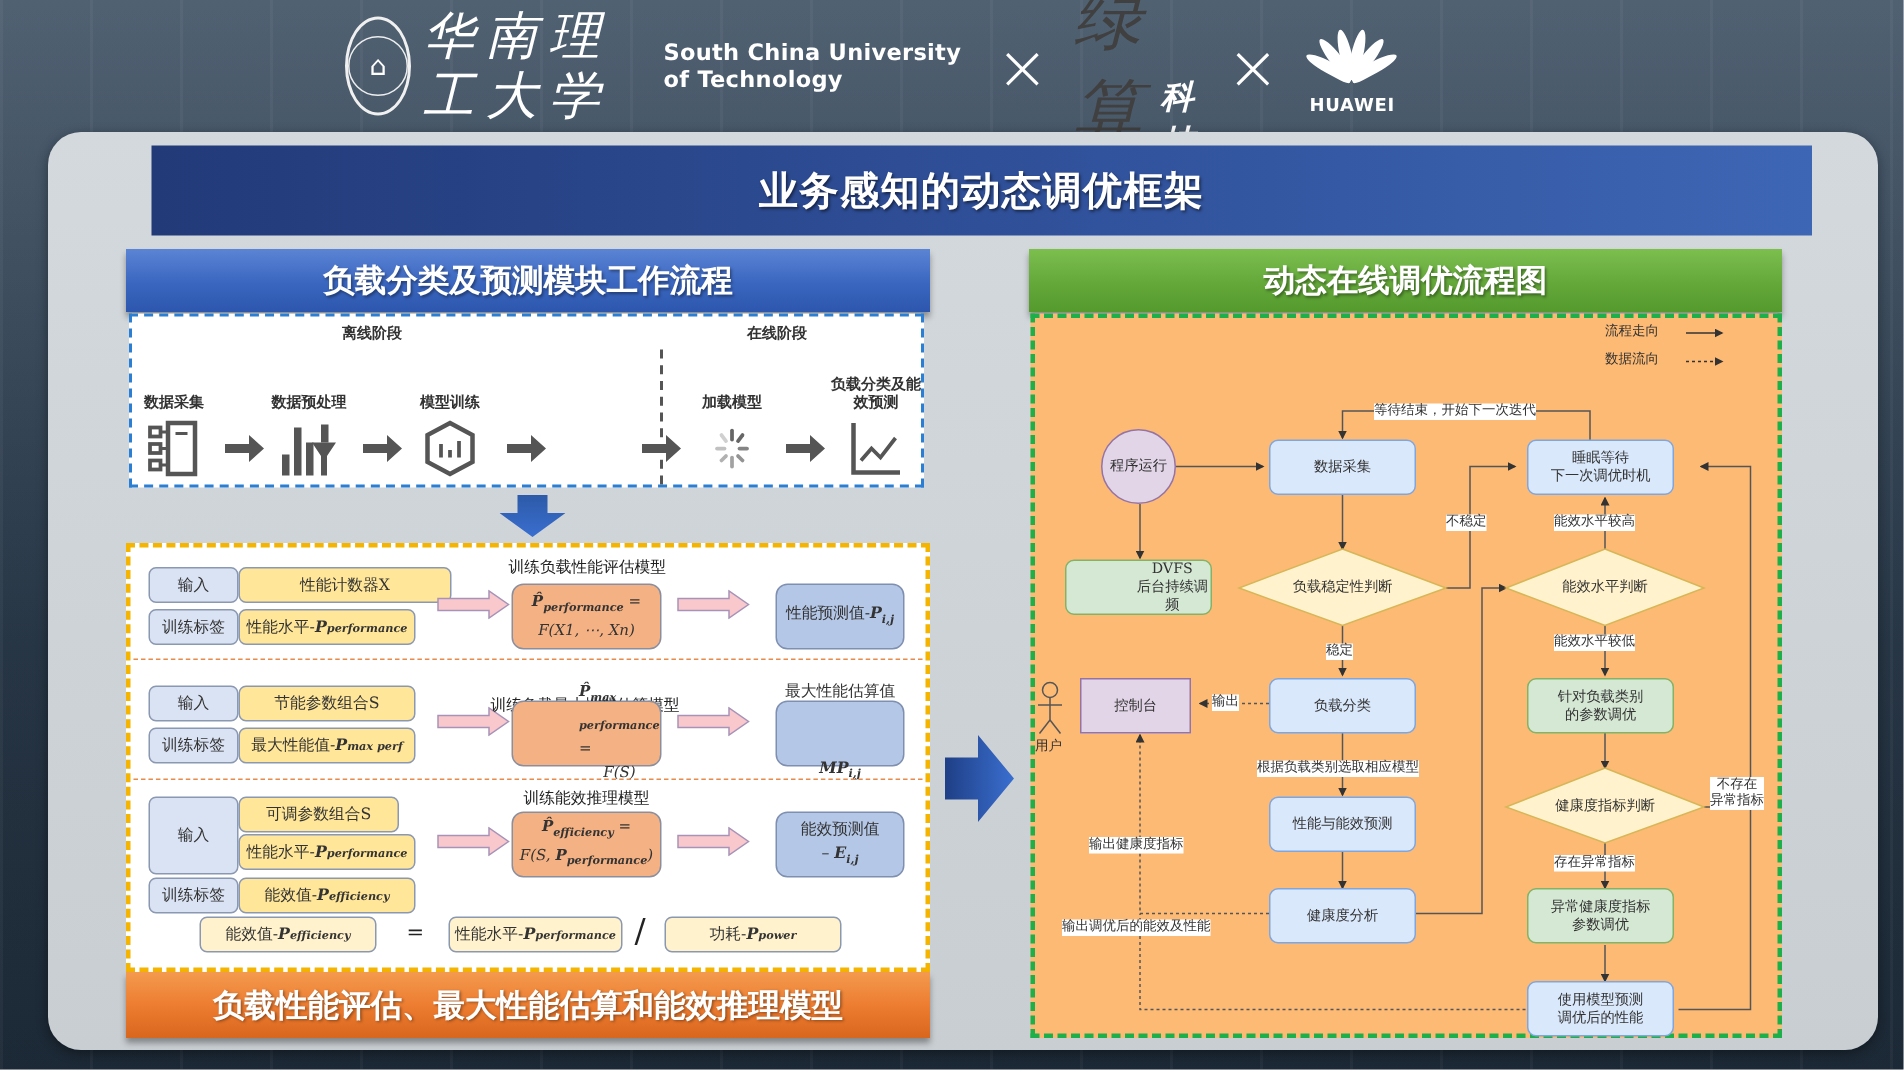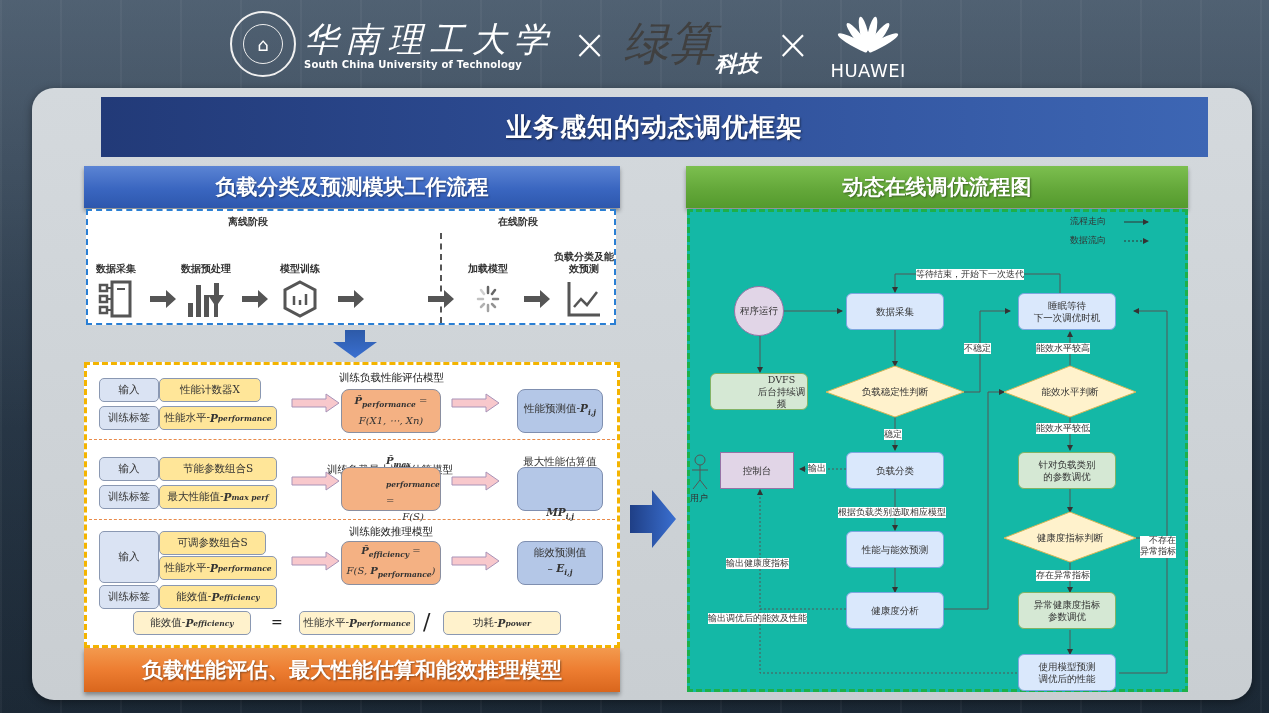--- a/index.html
+++ b/index.html
@@ -12,31 +12,31 @@
   .bg-stripes {
     position: absolute; inset: 0;
     background:
       repeating-linear-gradient(90deg, rgba(255,255,255,0.04) 0 2px, transparent 2px 60px),
       linear-gradient(180deg, rgba(120,140,160,0.35) 0%, rgba(40,55,70,0.1) 60%, rgba(20,30,40,0.3) 100%);
   }
   
   .header { position: absolute; left: 230px; top: 6px; width: 700px; height: 76px; display: flex; align-items: center; color: #fff; }
   .scut-seal { width: 66px; height: 66px; border-radius: 50%; border: 2px solid #f0f0f0; position: relative; display: flex; align-items: center; justify-content: center; }
   .scut-seal .inner { width: 40px; height: 40px; border-radius: 50%; border: 1px solid #eee; display:flex; align-items:center; justify-content:center; font-size: 18px; }
-  .scut-text { margin-left: 8px; display: flex; flex-direction: column; }
+  .scut-text { margin-left: 8px; display: flex; flex-direction: row; align-items: center; }
   .scut-cn { font-family: "DejaVu Serif", serif; font-size: 34px; letter-spacing: 8px; font-style: italic; line-height: 40px; }
-  .scut-en { font-size: 10px; font-weight: bold; letter-spacing: 0.2px; }
+  .scut-en { font-size: 15px; font-weight: bold; letter-spacing: 0.2px; }
   .times { font-size: 42px; margin: 0 16px; font-weight: 300; }
   .lvsuan { display: flex; align-items: flex-end; font-family: "DejaVu Serif", serif; font-style: italic; }
   .lvsuan .a { font-size: 46px; color: #404040; }
   .lvsuan .b { font-size: 22px; margin-bottom: -4px; }
   .huawei { display: flex; flex-direction: column; align-items: center; margin-left: 4px; }
   .huawei .petals { width: 52px; height: 42px; position: relative; }
   .huawei .petals span { position: absolute; bottom: 0; left: 22px; width: 8px; height: 34px; background: #fff; border-radius: 50% 50% 20% 20%; transform-origin: 50% 100%; }
-  .huawei .name { font-size: 18px; font-weight: normal; letter-spacing: 0.5px; margin-top: 10px; }
+  .huawei .name { font-size: 12px; font-weight: bold; letter-spacing: 0.5px; margin-top: 10px; }
 
   
   .panel { position: absolute; left: 32px; top: 88px; width: 1220px; height: 612px; background: linear-gradient(180deg,#d4d9dd 0%, #c9ced2 100%); border-radius: 22px; box-shadow: 0 2px 8px rgba(0,0,0,0.4); }
   .main-title { position: absolute; left: 101px; top: 97px; width: 1107px; height: 60px; background: linear-gradient(90deg, #223a78 0%, #2f4f98 50%, #3d66b4 100%); display:flex; align-items:center; justify-content:center; color: #fff; font-size: 26px; font-weight: bold; letter-spacing: 1px; text-shadow: 1px 1px 2px rgba(0,0,0,0.5); }
 
   
   .lhead { position: absolute; left: 84px; top: 166px; width: 536px; height: 42px; background: linear-gradient(180deg,#5b84d4 0%,#3a66c0 55%,#2d57ad 100%); color:#fff; display:flex; align-items:center; justify-content:center; font-size: 21px; font-weight: bold; box-shadow: 0 3px 4px rgba(0,0,0,0.35); text-shadow: 1px 1px 2px rgba(0,0,0,0.4); }
   .pipeline { position: absolute; left: 86px; top: 209px; width: 530px; height: 116px; background: #fff; border: 2px dashed #2a7fd4; }
   .phase-label { position: absolute; top: 4px; font-size: 10px; font-weight: bold; color: #333; }
   .vdivider { position: absolute; left: 352px; top: 22px; height: 90px; border-left: 2px dashed #555; }
@@ -59,21 +59,21 @@
   .pink-arrow { position: absolute; }
   .b { font-weight: bold; font-style: italic; }
   sub { font-size: 7.5px; }
 
   .lfoot { position: absolute; left: 84px; top: 648px; width: 536px; height: 44px; background: linear-gradient(180deg,#f39a4e 0%,#ed7d31 50%,#d9661d 100%); color:#fff; display:flex; align-items:center; justify-content:center; font-size: 21px; font-weight: bold; box-shadow: 0 3px 4px rgba(0,0,0,0.35); text-shadow: 1px 1px 2px rgba(0,0,0,0.4); }
 
   .big-arrow { position: absolute; left: 630px; top: 490px; }
 
   
   .rhead { position: absolute; left: 686px; top: 166px; width: 502px; height: 42px; background: linear-gradient(180deg,#7cbf4f 0%,#64a83a 55%,#549a2d 100%); color:#fff; display:flex; align-items:center; justify-content:center; font-size: 21px; font-weight: bold; box-shadow: 0 3px 4px rgba(0,0,0,0.35); text-shadow: 1px 1px 2px rgba(0,0,0,0.4); }
-  .flow { position: absolute; left: 687px; top: 209px; width: 501px; height: 483px; background: #14b8a6; border: 3px dashed #1db04a; }
+  .flow { position: absolute; left: 687px; top: 209px; width: 501px; height: 483px; background: #fdba74; border: 3px dashed #1db04a; }
   .flow svg { position:absolute; left:0; top:0; }
   .fnode { position: absolute; display:flex; align-items:center; justify-content:center; text-align:center; font-size: 9.5px; color:#333; line-height: 12px; }
   .fnode.blue { background:#dae8fc; border: 1px solid #7ea6e0; border-radius: 6px; }
   .fnode.green { background:#d5e8d4; border: 1px solid #82b366; border-radius: 6px; }
   .fnode.purple { background:#e1d5e7; border: 1px solid #9673a6; }
   .fnode.circle { background:#e1d5e7; border: 1px solid #9673a6; border-radius: 50%; }
   .flabel { position: absolute; font-size: 9px; color:#333; white-space: nowrap; background: #fff; line-height: 11px; }
   .flabel.nobg { background: transparent; }
   .dlabel { position: absolute; font-size: 9.5px; color:#333; text-align:center; line-height: 12px; }
 </style>
@@ -204,21 +204,21 @@
     </defs>
   <path d="M12 0h20v12h12L22 28 0 12h12z" fill="url(#gdown)"></path>
 </svg>
 
 <div class="models">
   <div class="row-sep" style="top:74px;"></div>
   <div class="row-sep" style="top:154px;"></div>
 
   <div>
     <div class="tag blue" style="left:12px;top:13px;width:60px;">输入</div>
-    <div class="tag yel" style="left:72px;top:13px;width:102px;">性能计数器X</div>
+    <div class="tag yel" style="left:72px;top:13px;width:142px;">性能计数器X</div>
     <div class="tag blue" style="left:12px;top:41px;width:60px;">训练标签</div>
     <div class="tag yel" style="left:72px;top:41px;width:118px;">
       <span>性能水平-</span>
         <span class="b">P</span>
         <sub class="b">performance</sub>
     </div>
     <svg class="pink-arrow" style="left:204px;top:28px;" width="50" height="20" viewBox="0 0 50 20">
         <path d="M1 6h34V1l13 9-13 9v-5H1z" fill="#f8c8cc" stroke="#a893b8" stroke-width="1"></path>
       </svg>
     <span class="model-cap" style="left:252px;top:6px;">训练负载性能评估模型</span>
@@ -430,17 +430,17 @@
   <span class="flabel" style="left:226px;top:57px;">等待结束，开始下一次迭代</span>
   <span class="flabel" style="left:274px;top:131px;">不稳定</span>
   <span class="flabel" style="left:194px;top:217px;">稳定</span>
   <span class="flabel" style="left:346px;top:131px;">能效水平较高</span>
   <span class="flabel" style="left:346px;top:211px;">能效水平较低</span>
   <span class="flabel" style="left:118px;top:251px;">输出</span>
   <span class="flabel" style="left:148px;top:295px;">根据负载类别选取相应模型</span>
   <span class="flabel" style="left:36px;top:346px;">输出健康度指标</span>
   <span class="flabel" style="left:18px;top:401px;">输出调优后的能效及性能</span>
   <span class="flabel" style="left:346px;top:358px;">存在异常指标</span>
-  <span class="flabel" style="left:450px;top:324px;text-align:right;font-family:Liberation Mono, monospace;">
+  <span class="flabel" style="left:450px;top:306px;text-align:center;">
     <span>不存在</span><br>
     <span>异常指标</span>
   </span>
 </div>
 
 </body></html>

